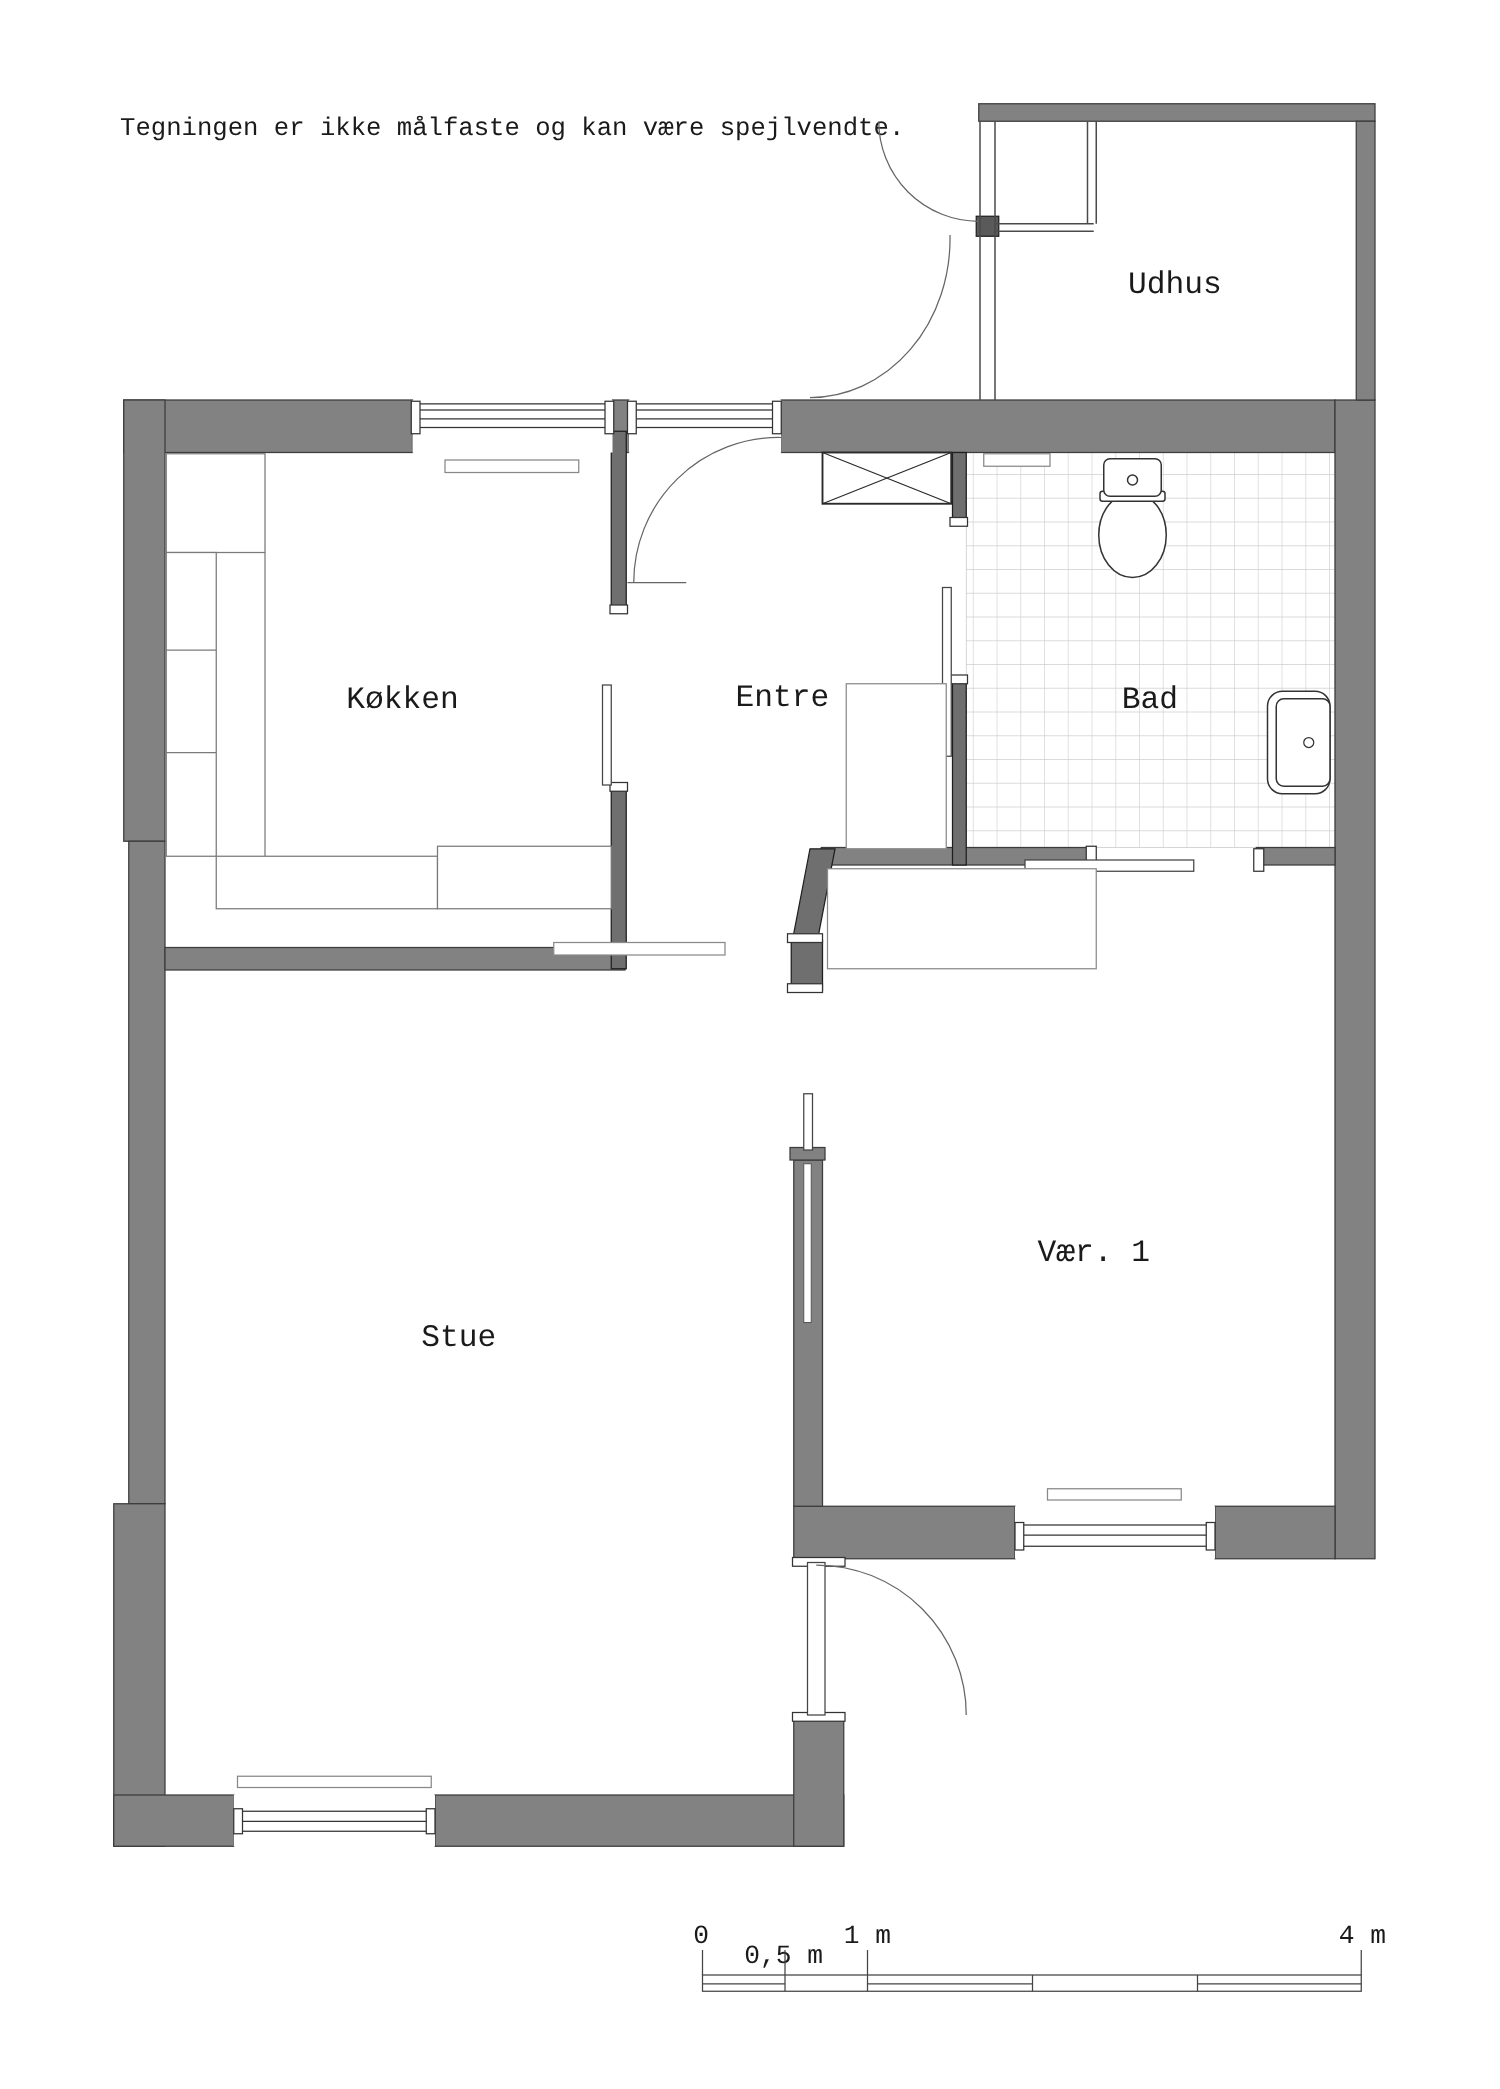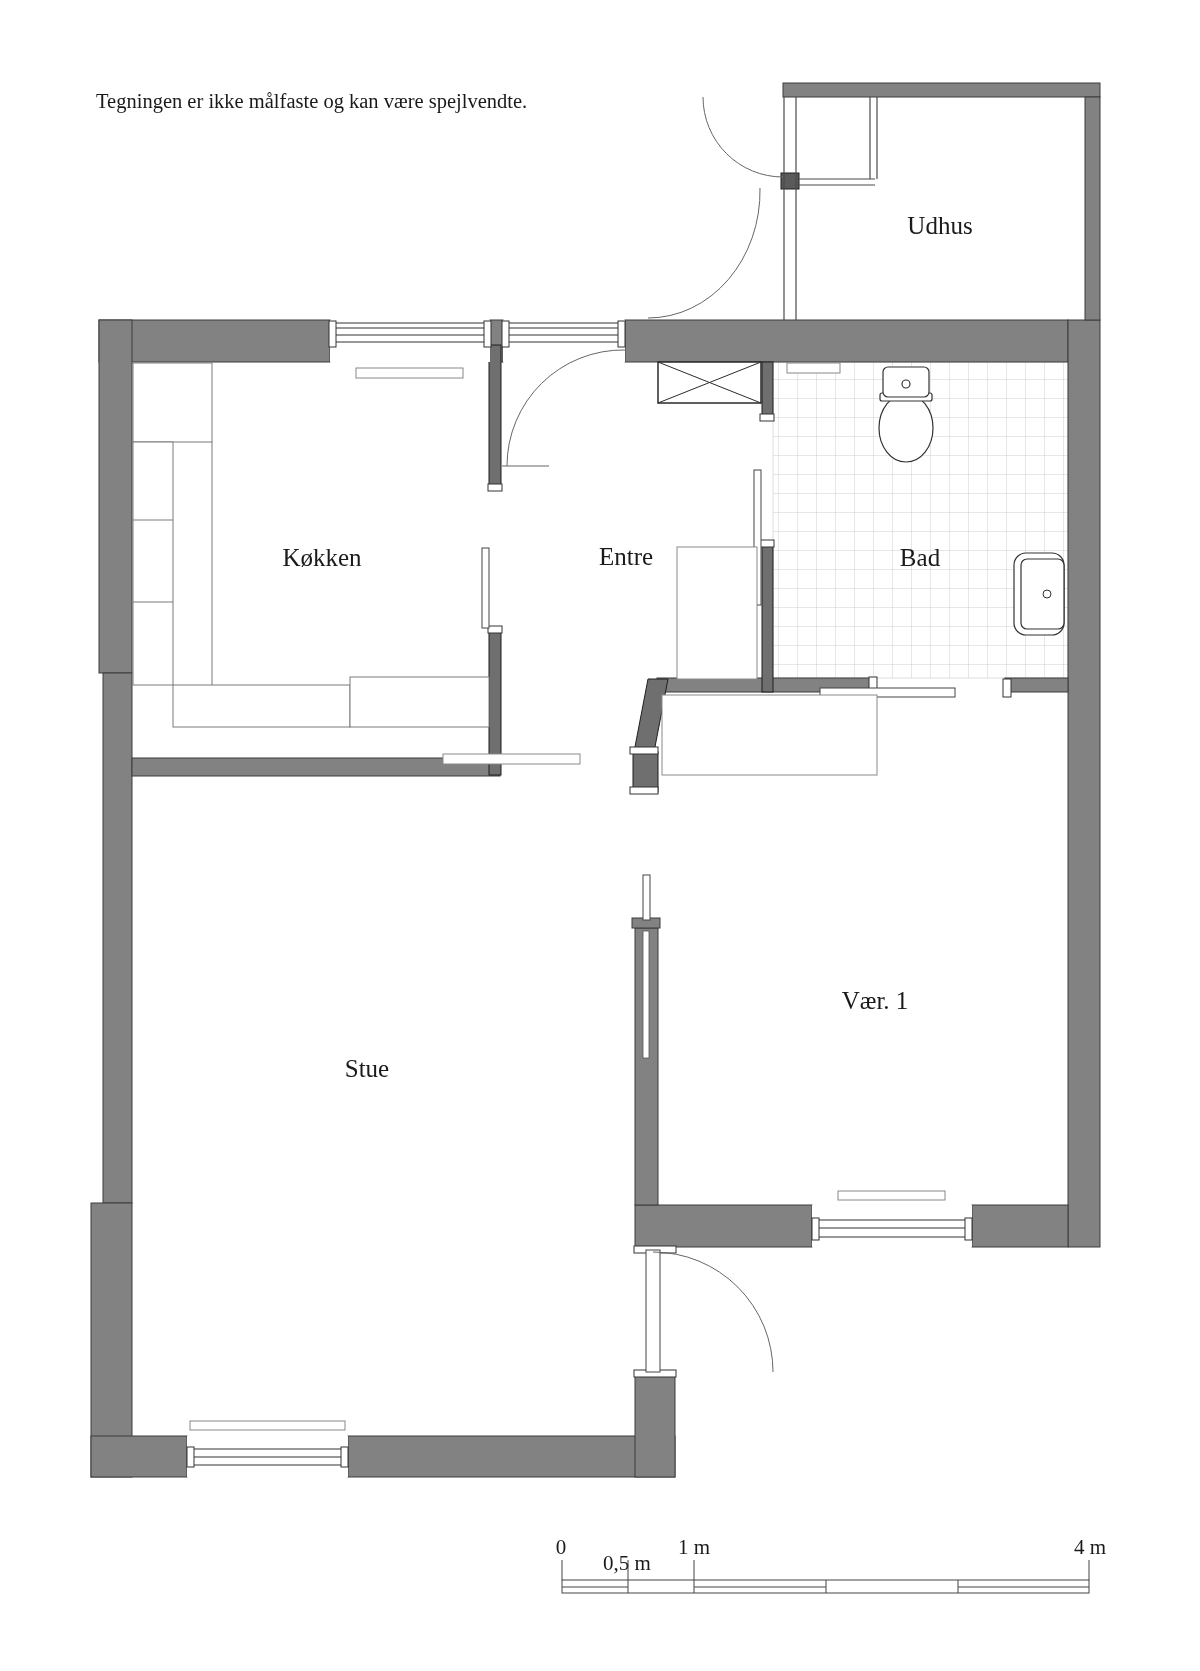--- a/index.html
+++ b/index.html
@@ -1,20 +1,20 @@
 <!DOCTYPE html>
 <html><head>
 <meta charset="utf-8">
 <style>
   html,body{margin:0;padding:0;background:#ffffff;}
   .page{
     position:relative;
     width:1200px;height:1671px;
     background:#ffffff;
-    font-family:Liberation Serif, serif;
+    font-family:Liberation Mono, monospace;
     overflow:hidden;
   }
   svg{display:block;}
   text{fill:#1a1a1a;}
   .disclaimer{font-size:20.5px;}
   .room-label{font-size:25px;text-anchor:middle;}
   .scale-label{font-size:21px;text-anchor:middle;}
 </style>
 </head>
 <body>

